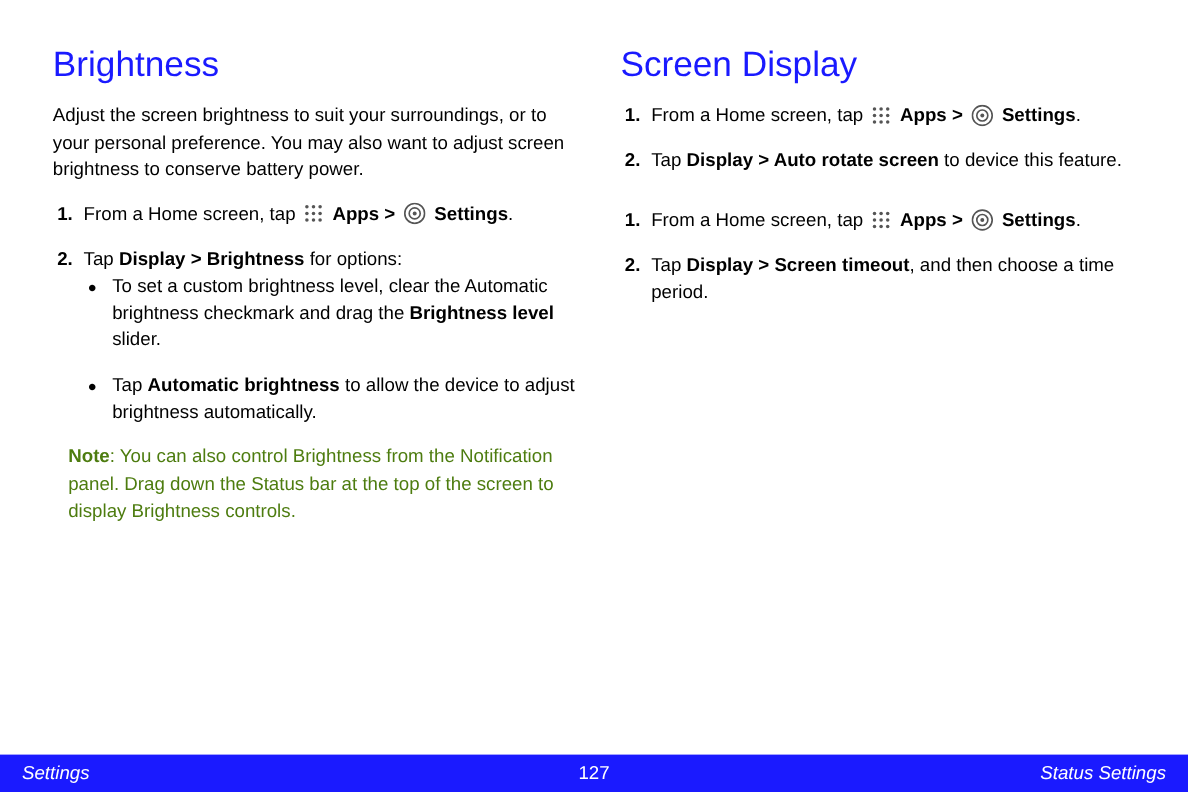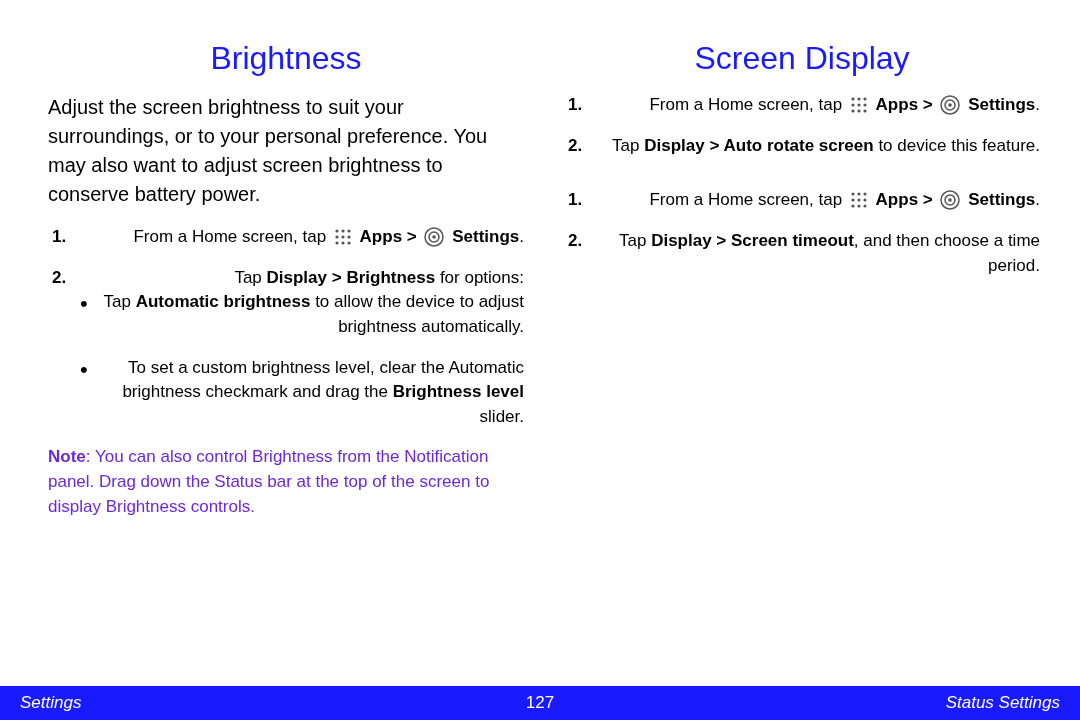--- a/index.html
+++ b/index.html
@@ -20,42 +20,40 @@
   .col {
     flex: 1;
     min-width: 0;
   }
   h2 {
     color: #1a1aff;
     font-size: 32px;
     font-weight: 400;
     margin-bottom: 16px;
     font-family: Arial, Helvetica, sans-serif;
-    text-align: center;
   }
   p {
-    font-size: 20px;
+    font-size: 17px;
     line-height: 1.45;
     margin-bottom: 16px;
     color: #000;
   }
   ol {
     list-style: none;
     counter-reset: item;
     padding-left: 0;
     margin-bottom: 14px;
   }
   ol > li {
     counter-increment: item;
     position: relative;
     padding-left: 28px;
     margin-bottom: 16px;
     font-size: 17px;
     line-height: 1.45;
-    text-align: right;
   }
   ol > li::before {
     content: counter(item) ".";
     position: absolute;
     left: 4px;
     font-weight: bold;
   }
   ul {
     list-style: none;
     padding-left: 0;
@@ -68,23 +66,24 @@
     line-height: 1.45;
   }
   ul > li::before {
     content: "•";
     position: absolute;
     left: 4px;
     top: -2px;
     font-size: 22px;
   }
   .note {
-    color: #6d28d9;
-    font-size: 17px;
-    line-height: 1.45;
+    color: #4d7c0f;
+    font-size: 17px;
+    line-height: 1.45;
+    margin-left: 14px;
   }
   .note .note-label { font-weight: bold; }
   .b { font-weight: bold; }
   .icon {
     display: inline-block;
     vertical-align: middle;
     margin: 0 3px;
   }
   .apps-icon {
     width: 18px; height: 18px;
@@ -143,24 +142,24 @@
               </svg></span> <span class="b">Apps</span><span class="b"> &gt; </span><span class="icon settings-icon"><svg viewBox="0 0 20 20">
                 <circle cx="10" cy="10" r="9" fill="none" stroke="#555" stroke-width="1.5"></circle>
                 <circle cx="10" cy="10" r="5" fill="none" stroke="#555" stroke-width="1.5"></circle>
                 <circle cx="10" cy="10" r="1.8" fill="#555"></circle>
               </svg></span> <span class="b">Settings</span><span>.</span>
         </li>
         <li>
           <span>Tap </span><span class="b">Display &gt; Brightness</span><span> for options:</span>
           <ul>
             <li>
-              <span>Tap </span><span class="b">Automatic brightness</span><span> to allow the device to adjust brightness automatically.</span>
+              <span>To set a custom brightness level, clear the Automatic brightness checkmark and drag the </span><span class="b">Brightness level</span><span> slider.</span>
             </li>
             <li>
-              <span>To set a custom brightness level, clear the Automatic brightness checkmark and drag the </span><span class="b">Brightness level</span><span> slider.</span>
+              <span>Tap </span><span class="b">Automatic brightness</span><span> to allow the device to adjust brightness automatically.</span>
             </li>
           </ul>
         </li>
       </ol>
       <p class="note">
         <span class="note-label">Note</span><span>: You can also control Brightness from the Notification panel. Drag down the Status bar at the top of the screen to display Brightness controls.</span>
       </p>
     </div>
   </div>
 

